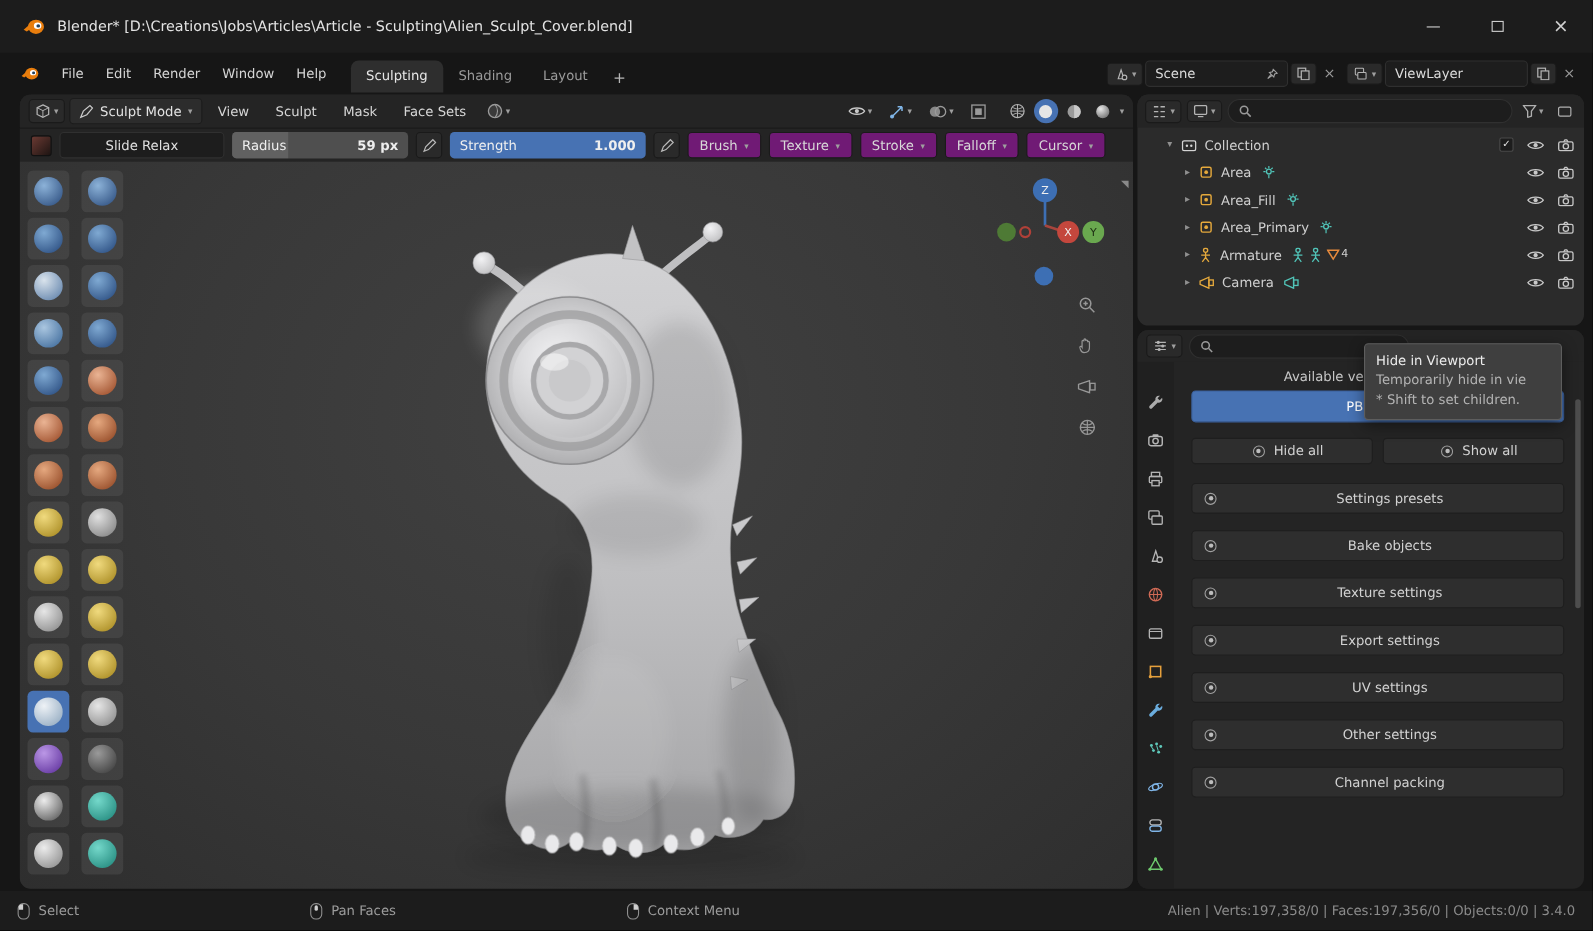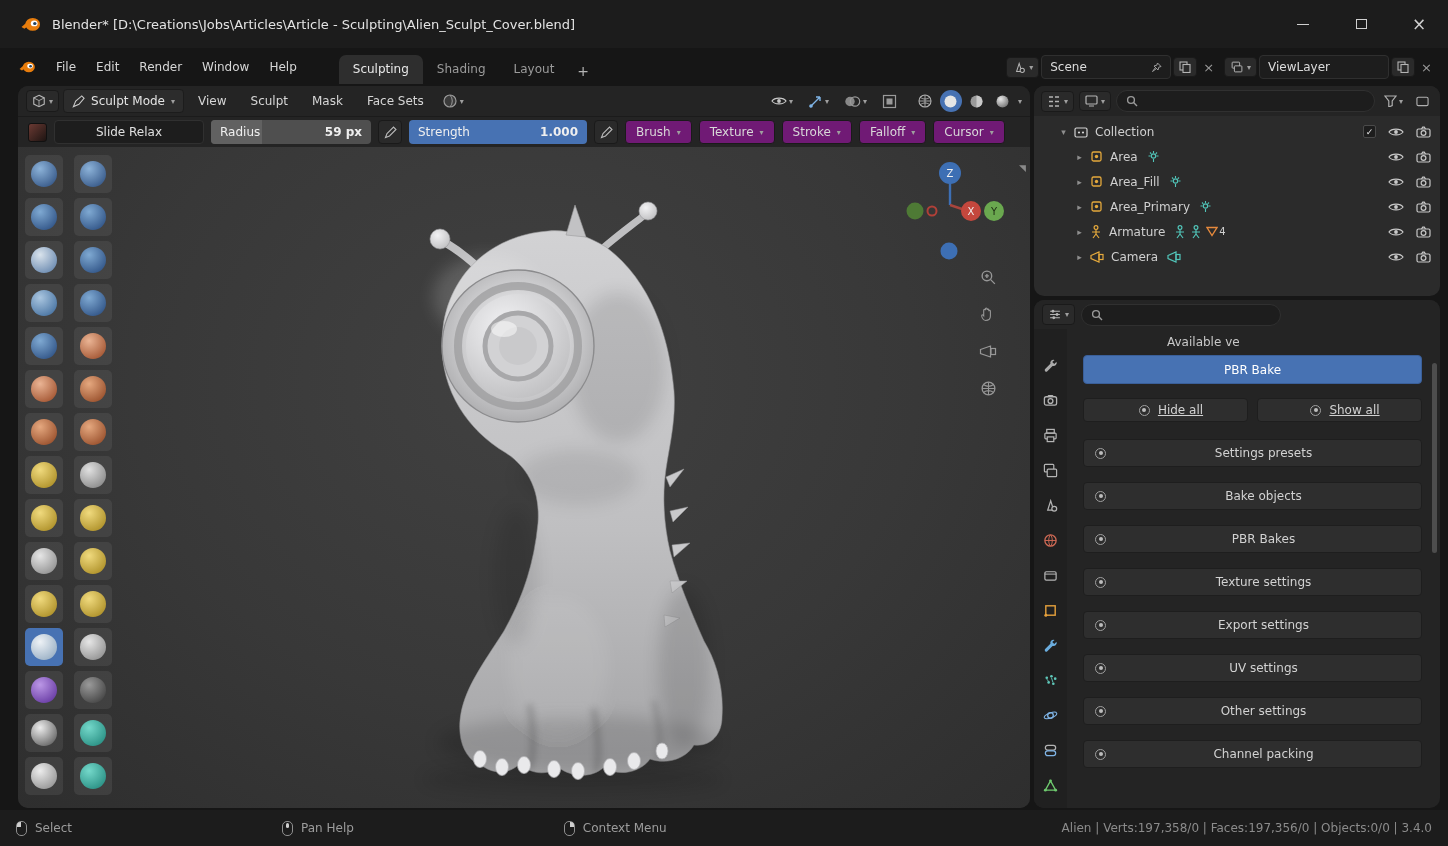--- a/index.html
+++ b/index.html
@@ -15,21 +15,21 @@
   .title-text { color:#e3e3e3; font-size:13px; }
   .win-controls { position:absolute; right:0; top:0; height:48px; display:flex; }
   .wbtn { width:58px; height:48px; display:flex; align-items:center; justify-content:center; color:#cfcfcf; }
   .glyph-min { width:12px; height:1px; background:#d0d0d0; display:block; }
   .glyph-max { width:11px; height:10px; border:1.3px solid #d0d0d0; display:block; }
   .glyph-close { font-size:17px; line-height:1; }
   
   .menubar { position:absolute; left:8px; top:50px; width:1432px; height:34px;
     display:flex; align-items:center; }
   .menu-item { padding:4px 10px; color:#d6d6d6; border-radius:4px; }
-  .ws-tabs { display:flex; align-items:flex-end; height:34px; margin-left:32px;justify-content:center; }
+  .ws-tabs { display:flex; align-items:flex-end; height:34px; margin-left:12px;justify-content:center; }
   .ws-tab { padding:7px 14px 8px; color:#9b9b9b; border-radius:7px 7px 0 0; }
   .ws-tab.active { background:#2e2e2e; color:#e8e8e8; }
   .ws-add { padding:5px 9px; color:#b5b5b5; font-size:14px; }
   .top-right { margin-left:auto; display:flex; align-items:center; gap:6px; padding-right:4px; }
   .id-widget { display:flex; align-items:center; gap:2px; }
   .icon-btn { display:inline-flex; align-items:center; gap:3px; padding:3px 5px;
     border-radius:4px; background:#2a2a2a; border:1px solid #1a1a1a; }
   .chev { font-size:8px; color:#9f9f9f; }
   .id-field { display:inline-flex; align-items:center; justify-content:space-between; gap:8px;
     background:#1d1d1d; border:1px solid #2f2f2f; border-radius:4px; height:24px;
@@ -107,21 +107,21 @@
   .props-body { flex:1; display:flex; overflow:hidden; }
   .props-tabs { width:33px; background:#202020; display:flex; flex-direction:column;
     align-items:center; padding-top:24px; gap:10px; }
   .ptab { width:28px; height:25px; display:flex; align-items:center; justify-content:center; border-radius:4px 0 0 4px; }
   .props-main { flex:1; position:relative; padding:4px 18px 0 16px; overflow:hidden; }
   .avail-label { color:#c8c8c8; margin:2px 0 6px 84px; }
   .pbr-btn { height:29px; background:#4772b3; border:1px solid #3a5f99; border-radius:4px;
     color:#fff; display:flex; align-items:center; justify-content:center; margin-bottom:14px; }
   .hs-row { display:flex; gap:9px; margin-bottom:17px; }
   .hs-btn { flex:1; height:24px; background:#2e2e2e; border:1px solid #1e1e1e; border-radius:4px;
-    display:flex; align-items:center; justify-content:center; gap:8px; color:#d2d2d2;text-decoration:underline; }
+    display:flex; align-items:center; justify-content:center; gap:8px; color:#d2d2d2; }
   .section-btn { height:28px; background:#2e2e2e; border:1px solid #1e1e1e; border-radius:4px;
     display:flex; align-items:center; margin-bottom:15px; color:#d2d2d2; position:relative; }
   .section-btn .section-label { flex:1; text-align:center; }
   .radio-ic { width:11px; height:11px; border:1.2px solid #9f9f9f; border-radius:50%;
     position:relative; display:inline-block; margin-left:11px; flex:0 0 auto; }
   .radio-ic.dot::after { content:""; position:absolute; inset:2.5px; border-radius:50%; background:#bdbdbd; }
   .props-scrollbar { position:absolute; right:3px; top:34px; width:5px; height:190px;
     background:#4d4d4d; border-radius:3px; }
   
   .tooltip { position:absolute; right:20px; top:12px; width:180px; z-index:9;
@@ -1025,24 +1025,20 @@
               <div class="section-btn">
     <span class="radio-ic dot"></span>
     <span class="section-label">Settings presets</span>
   </div>
               <div class="section-btn">
     <span class="radio-ic dot"></span>
     <span class="section-label">Bake objects</span>
   </div>
               <div class="section-btn">
     <span class="radio-ic dot"></span>
-    <span class="section-label">PBR Bakes</span>
-  </div>
-              <div class="section-btn">
-    <span class="radio-ic dot"></span>
     <span class="section-label">Texture settings</span>
   </div>
               <div class="section-btn">
     <span class="radio-ic dot"></span>
     <span class="section-label">Export settings</span>
   </div>
               <div class="section-btn">
     <span class="radio-ic dot"></span>
     <span class="section-label">UV settings</span>
   </div>
@@ -1052,35 +1048,40 @@
   </div>
               <div class="section-btn">
     <span class="radio-ic dot"></span>
     <span class="section-label">Channel packing</span>
   </div>
             </div>
           <div class="props-scrollbar"></div>
         </div>
       </div>
 
+      <div class="tooltip">
+        <div class="tt-title">Hide in Viewport</div>
+        <div class="tt-sub">Temporarily hide in vie</div>
+        <div class="tt-sub">* Shift to set children.</div>
+      </div>
     </div>
   </div>
 
   <div class="statusbar">
     <div class="sb-item">
       <span class="mouse lmb">
           <i></i>
         </span>
       <span>Select</span>
     </div>
     <div class="sb-item" style="margin-left:210px">
       <span class="mouse mmb">
           <i></i>
         </span>
-      <span>Pan Help</span>
+      <span>Pan Faces</span>
     </div>
     <div class="sb-item" style="margin-left:210px">
       <span class="mouse rmb">
           <i></i>
         </span>
       <span>Context Menu</span>
     </div>
     <span class="sb-stats">Alien | Verts:197,358/0 |  Faces:197,356/0 | Objects:0/0 | 3.4.0</span>
   </div>
 </div>

